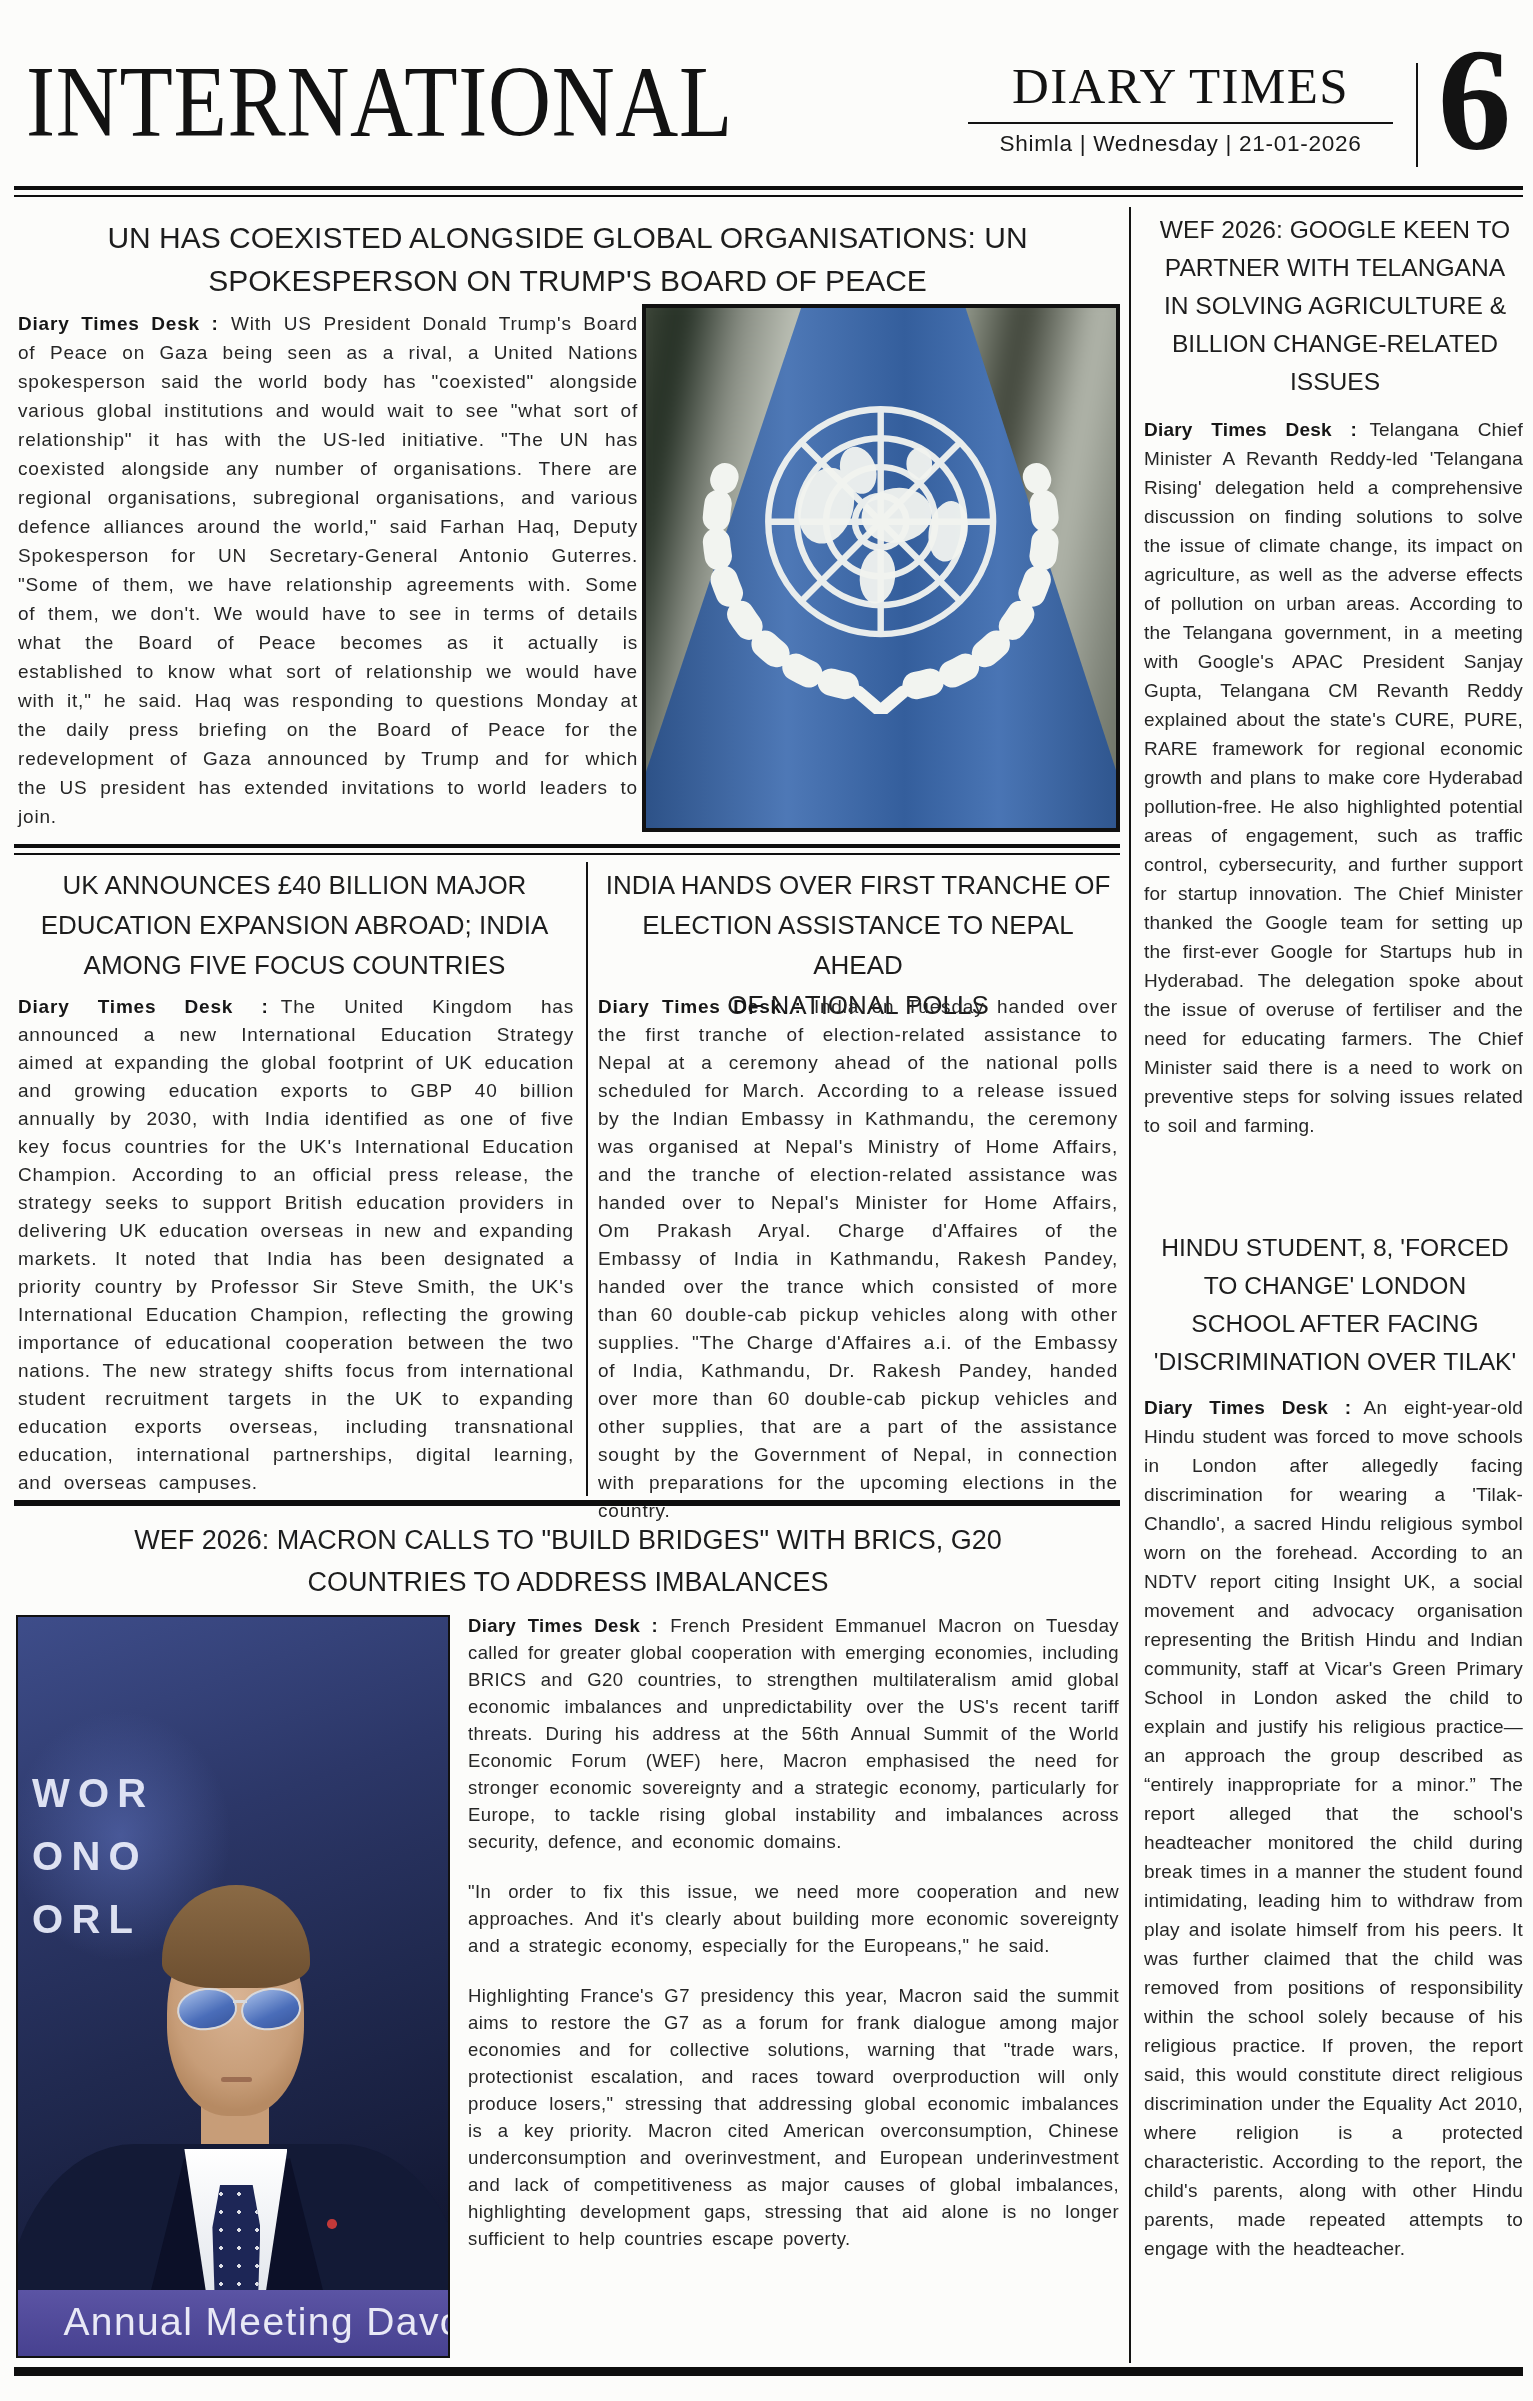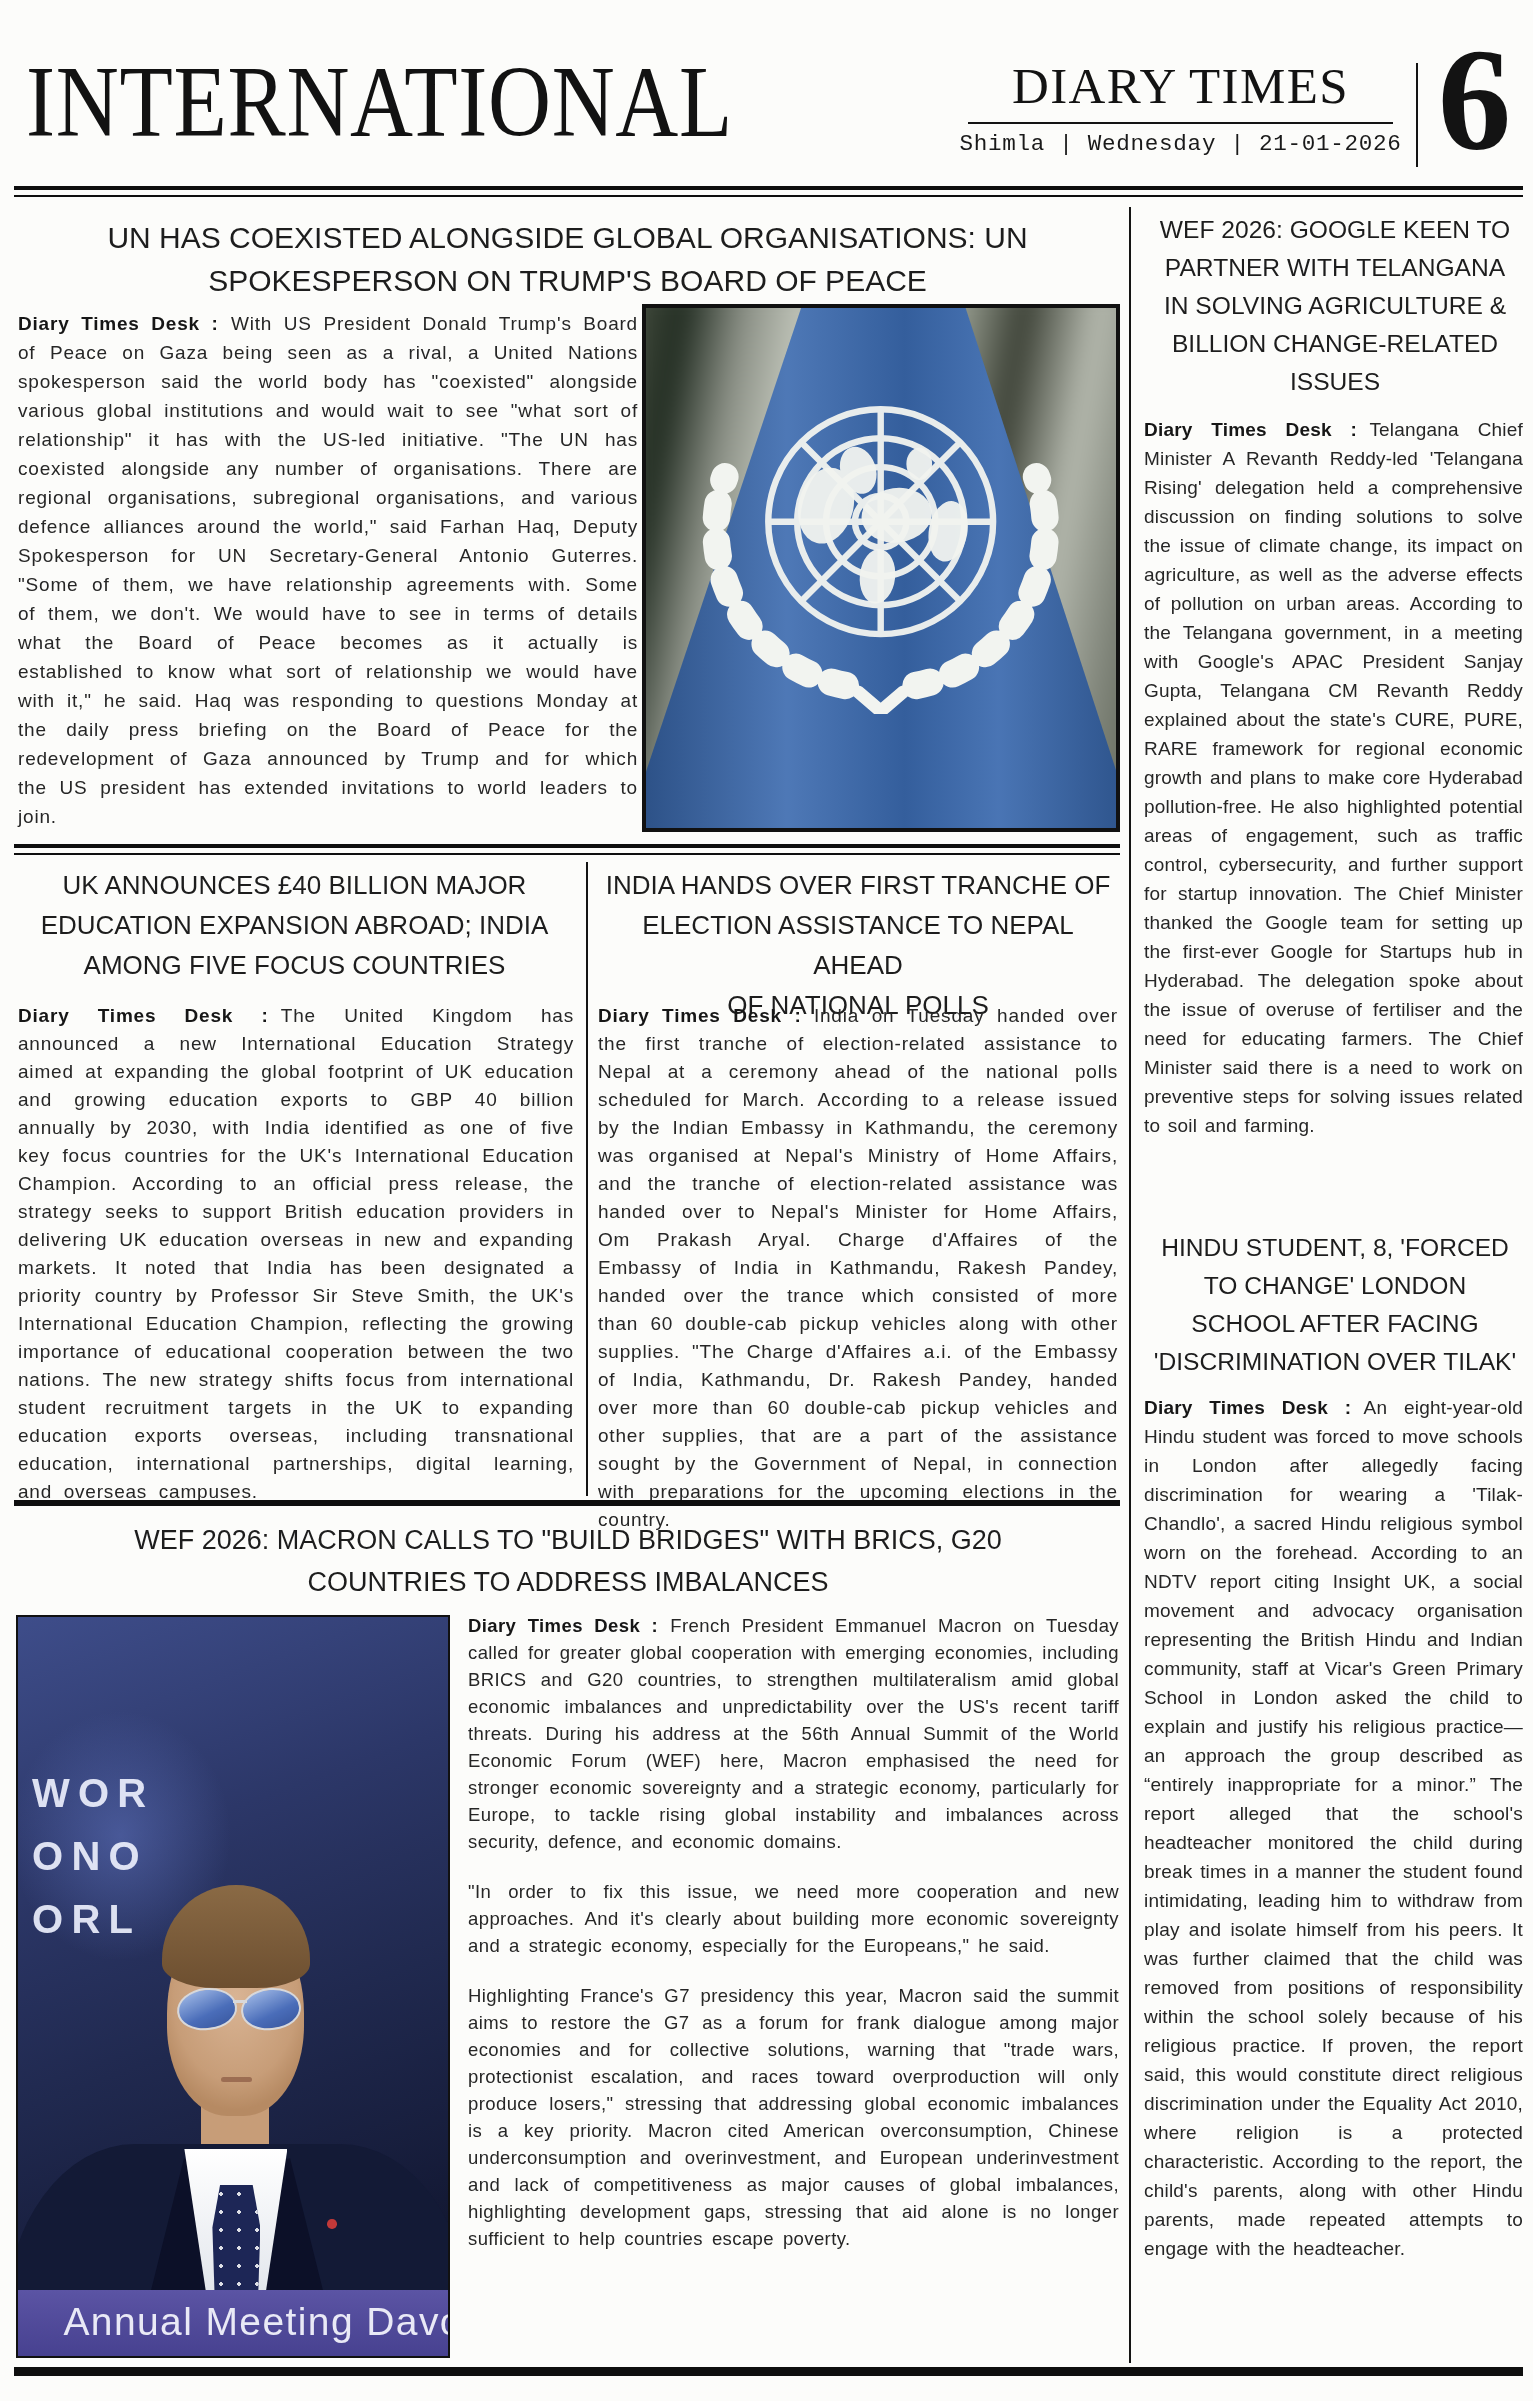--- a/index.html
+++ b/index.html
@@ -15,42 +15,42 @@
     font-family:"Liberation Serif", serif; font-size:90px; font-weight:500;
     letter-spacing:0.7px; color:#121212;
     transform:scale(0.97,1.12); transform-origin:top left; white-space:nowrap;
   }
   .masthead-right { position:absolute; left:958px; top:57px; width:445px; text-align:center; }
   .paper-name {
     font-family:"Liberation Serif", serif; font-size:51px; letter-spacing:1.4px;
     color:#131313; white-space:nowrap;
   }
   .masthead-rule { border-top:2.7px solid #131313; margin:6.8px 9.6px 6.8px; }
-  .dateline { font-family:Liberation Mono, monospace; font-size:22.6px; color:#1a1a1a; letter-spacing:0.7px;text-align:center; }
+  .dateline { font-family:Liberation Sans, sans-serif; font-size:22.6px; color:#1a1a1a; letter-spacing:0.7px;text-align:center; }
   .masthead-divider { position:absolute; left:1416px; top:63px; width:2.1px; height:104px; background:#131313; }
   .page-number {
     position:absolute; left:1424px; top:36px; width:101px; text-align:center;
     font-family:"Liberation Serif", serif; font-weight:bold; font-size:147px; line-height:127px; color:#131313;
   }
   
   .rule-double { position:absolute; border-top:4.8px solid #0e0e0e; border-bottom:2.1px solid #0e0e0e; height:11px; }
   .rule-heavy  { position:absolute; background:#0e0e0e; }
   .vrule { position:absolute; background:#141414; width:2.1px; }
   
   .headline { position:absolute; text-align:center; font-weight:normal; color:#1d1d1d; }
   .hl-44 { font-size:30px; line-height:43px; }
   .hl-40 { font-size:27px; line-height:42px; }
   .hl-38 { font-size:26px; line-height:40px; }
   .hl-36 { font-size:24.6px; line-height:38px; }
   .body-text {
     position:absolute; text-align:justify; color:#262626;
     font-size:19px; line-height:29px; letter-spacing:0.8px; word-spacing:5.5px;
   }
   .body-right { font-size:19px; line-height:29px; letter-spacing:0.2px; word-spacing:2.1px; }
-  .body-mid   { line-height:28px;margin-top:9px; }
+  .body-mid   { line-height:28px; }
   .body-macron{ font-size:18.5px; line-height:27px; letter-spacing:0.4px; word-spacing:3.4px; }
   .body-macron p { margin-bottom:23px; }
   .byline { font-weight:bold; color:#161616; margin-right:12.3px; }
   
   .un-photo { position:absolute; left:642px; top:304px; width:478px; height:528px; border:4.8px solid #111; overflow:hidden; background:#8d9386; }
   .un-bg { position:absolute; inset:-20.5px;
     background:linear-gradient(100deg,#4a5244 0%,#222d22 10%,#8a8f85 20%,#c2c6bb 30%,#6b7265 42%,#9aa093 55%,#3c4136 66%,#b5b9ae 78%,#7d8277 90%,#5d6254 100%);
     filter:blur(11px); }
   .un-flag { position:absolute; inset:0;
     clip-path:polygon(33% 0, 68% 0, 104% 100%, -4% 100%);

